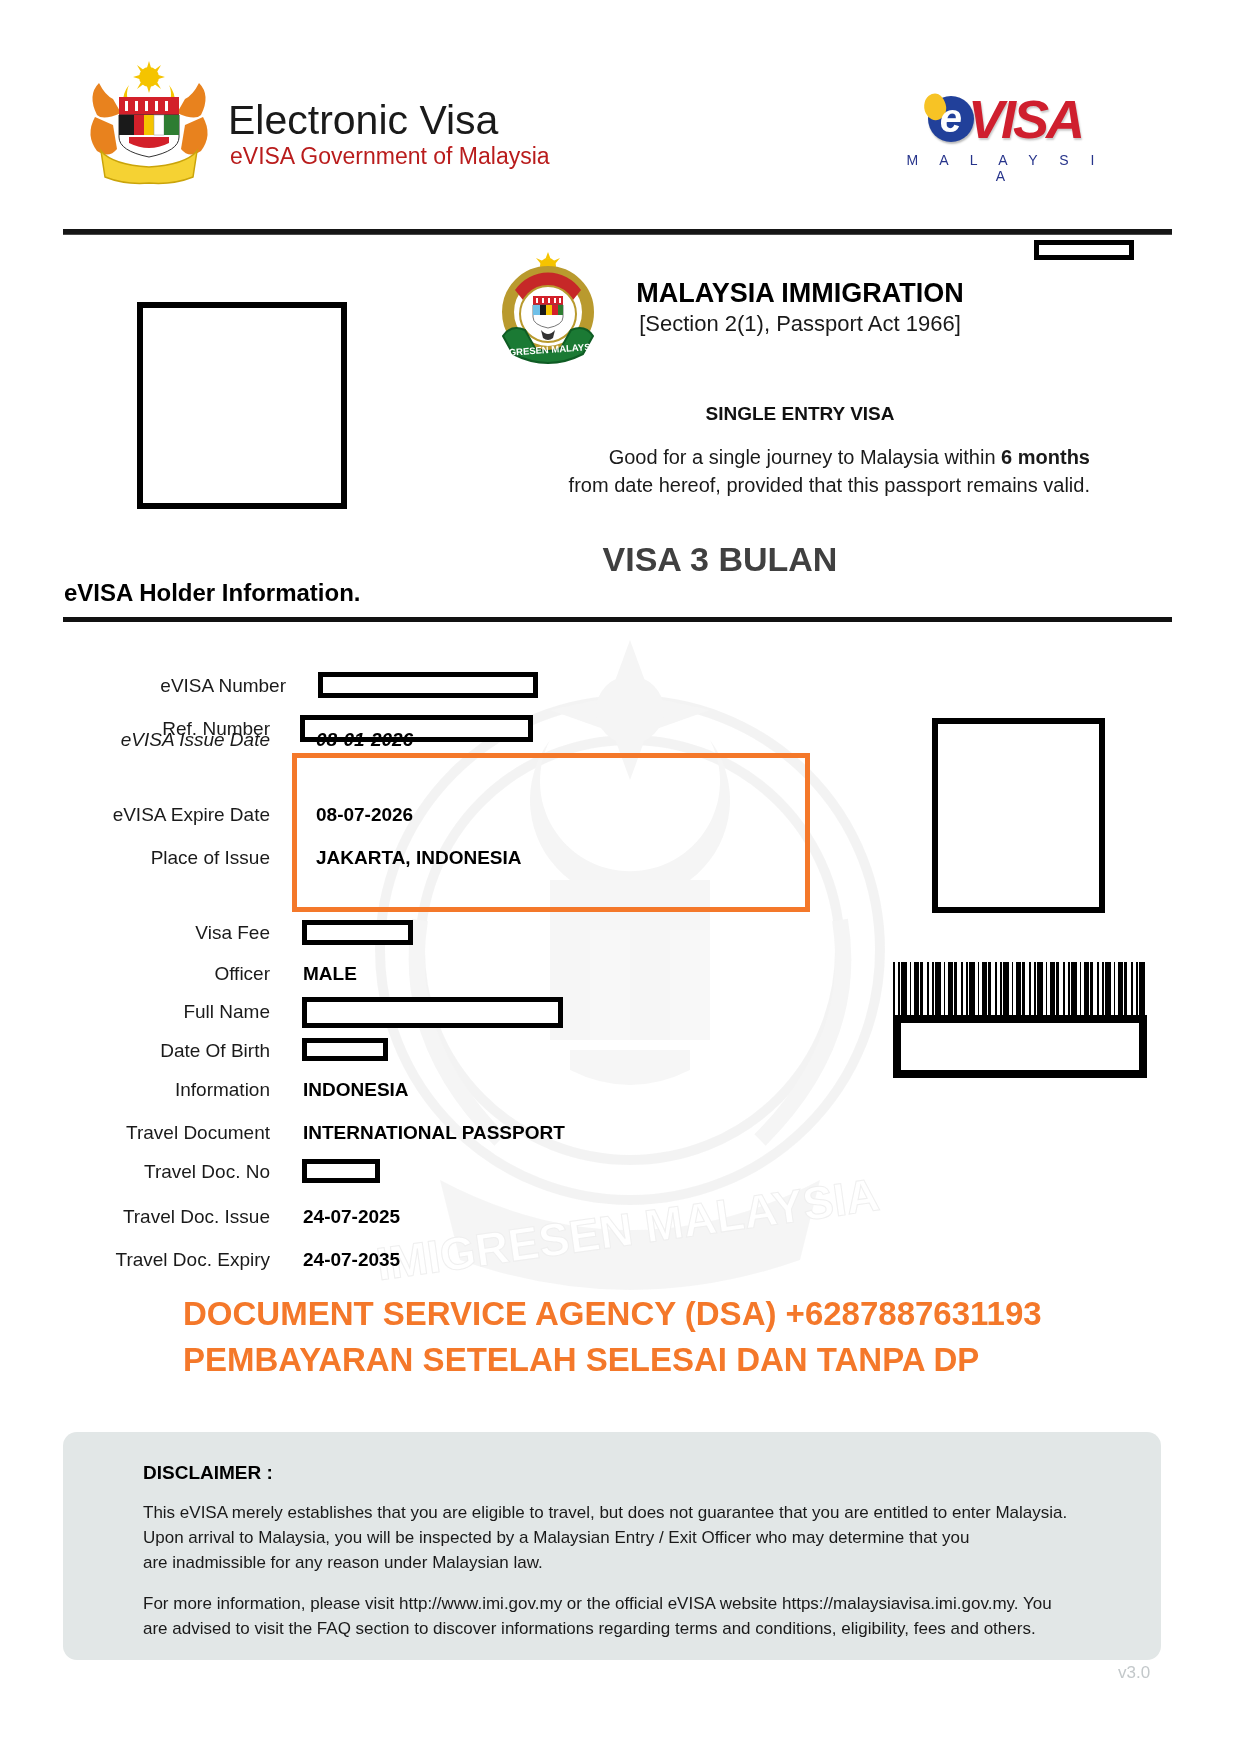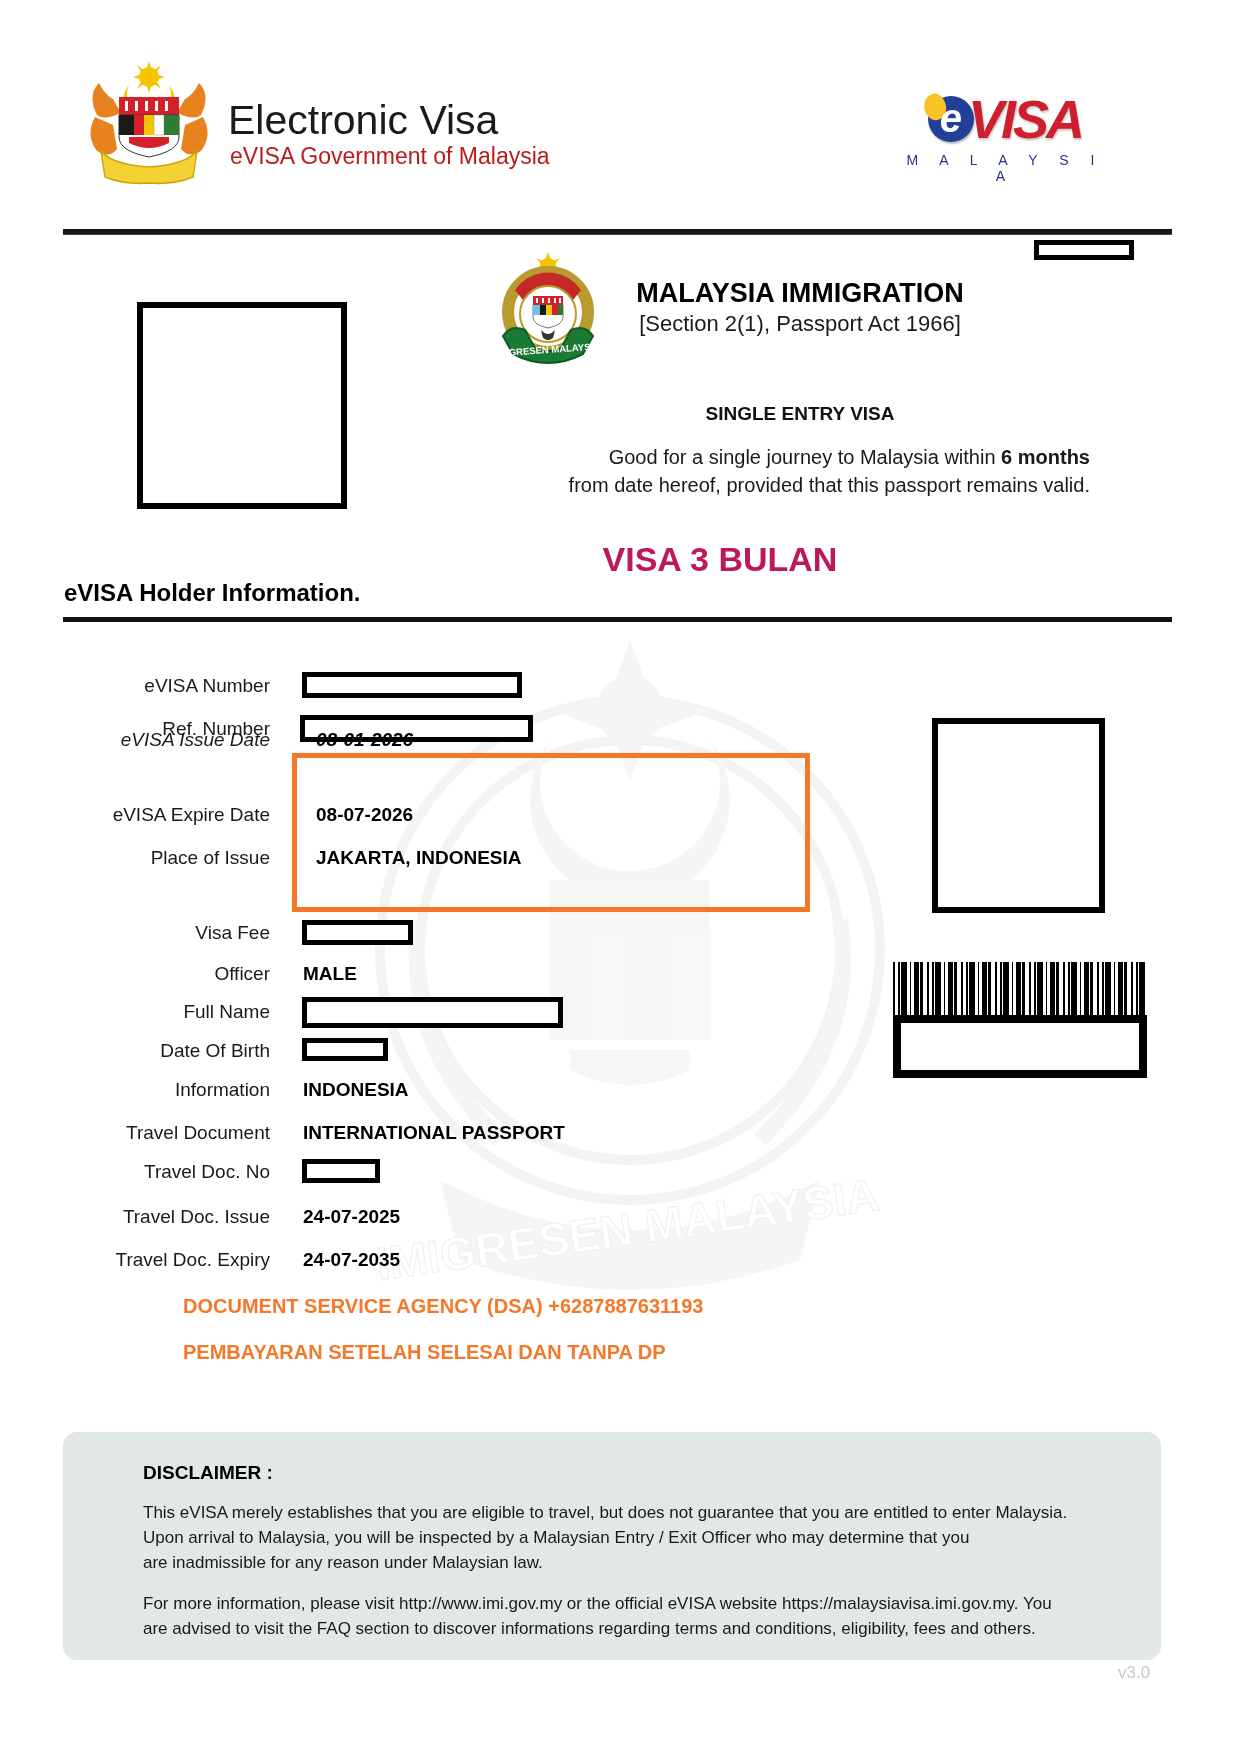--- a/index.html
+++ b/index.html
@@ -47,21 +47,21 @@
 
   
   .barcode-bars{background:repeating-linear-gradient(90deg,
       #000 0px,#000 2px,#fff 2px,#fff 5px,
       #000 5px,#000 7px,#fff 7px,#fff 8px,
       #000 8px,#000 14px,#fff 14px,#fff 17px,
       #000 17px,#000 18px,#fff 18px,#fff 21px,
       #000 21px,#000 26px,#fff 26px,#fff 27px,
       #000 27px,#000 30px,#fff 30px,#fff 34px);}
 
-  .agency-line{font-size:20px;font-weight:bold;white-space:nowrap;}
+  .agency-line{font-size:33px;font-weight:bold;white-space:nowrap;}
 
   
   .disclaimer{left:63px;top:1432px;width:1098px;height:228px;background:#e2e7e7;
               border-radius:14px;box-sizing:border-box;padding:30px 40px 0 80px;}
   .disc-title{font-size:19px;font-weight:bold;color:#000;}
   .disc-body{font-size:17px;line-height:25px;color:#1a1a1a;white-space:pre-line;margin-top:16px;}
   .version{font-size:17px;color:#c3c8ca;}
 
   .wm{opacity:0.55;}
 </style>
@@ -200,28 +200,28 @@
   </div>
   <div class="abs imm-entry" style="left:600px;top:403px;width:400px;text-align:center;">SINGLE ENTRY VISA</div>
 
   <div class="abs goodfor" style="left:400px;top:443px;width:690px;">
     <span>Good for a single journey to Malaysia within </span><b>6 months</b><br>
     <span>from date hereof, provided that this passport remains valid.</span>
   </div>
 
   <div class="abs" style="left:137px;top:302px;width:210px;height:207px;border:6px solid #000;box-sizing:border-box;background:#fff;"></div>
 
-  <div class="abs stamp" style="left:420px;top:540px;width:600px;text-align:center;color:#be185d;">VISA 3 BULAN</div>
+  <div class="abs stamp" style="left:420px;top:540px;width:600px;text-align:center;color:#404040;">VISA 3 BULAN</div>
 
   <div class="abs section-title" style="left:64px;top:579px;">eVISA Holder Information.</div>
   <div class="abs rule-thick"></div>
 
   <div class="abs hl-box" style="left:292px;top:753px;width:518px;height:159px;"></div>
 
-  <div class="frow" style="top:675px;">
+  <div class="frow" style="top:675px;margin-left:16px;">
     <div class="flabel">eVISA Number</div>
     <div class="fbox redact" style="top:-3px;width:220px;height:26px;"></div>
   </div>
   <div class="frow" style="top:718px;">
     <div class="flabel">Ref. Number</div>
     <div class="fbox redact" style="left:300px;top:-3px;width:233px;height:27px;"></div>
   </div>
   <div class="frow" style="top:729px;font-style:italic;">
     <div class="flabel">eVISA Issue Date</div>
     <div class="fvalue" style="left:316px;">08-01-2026</div>

